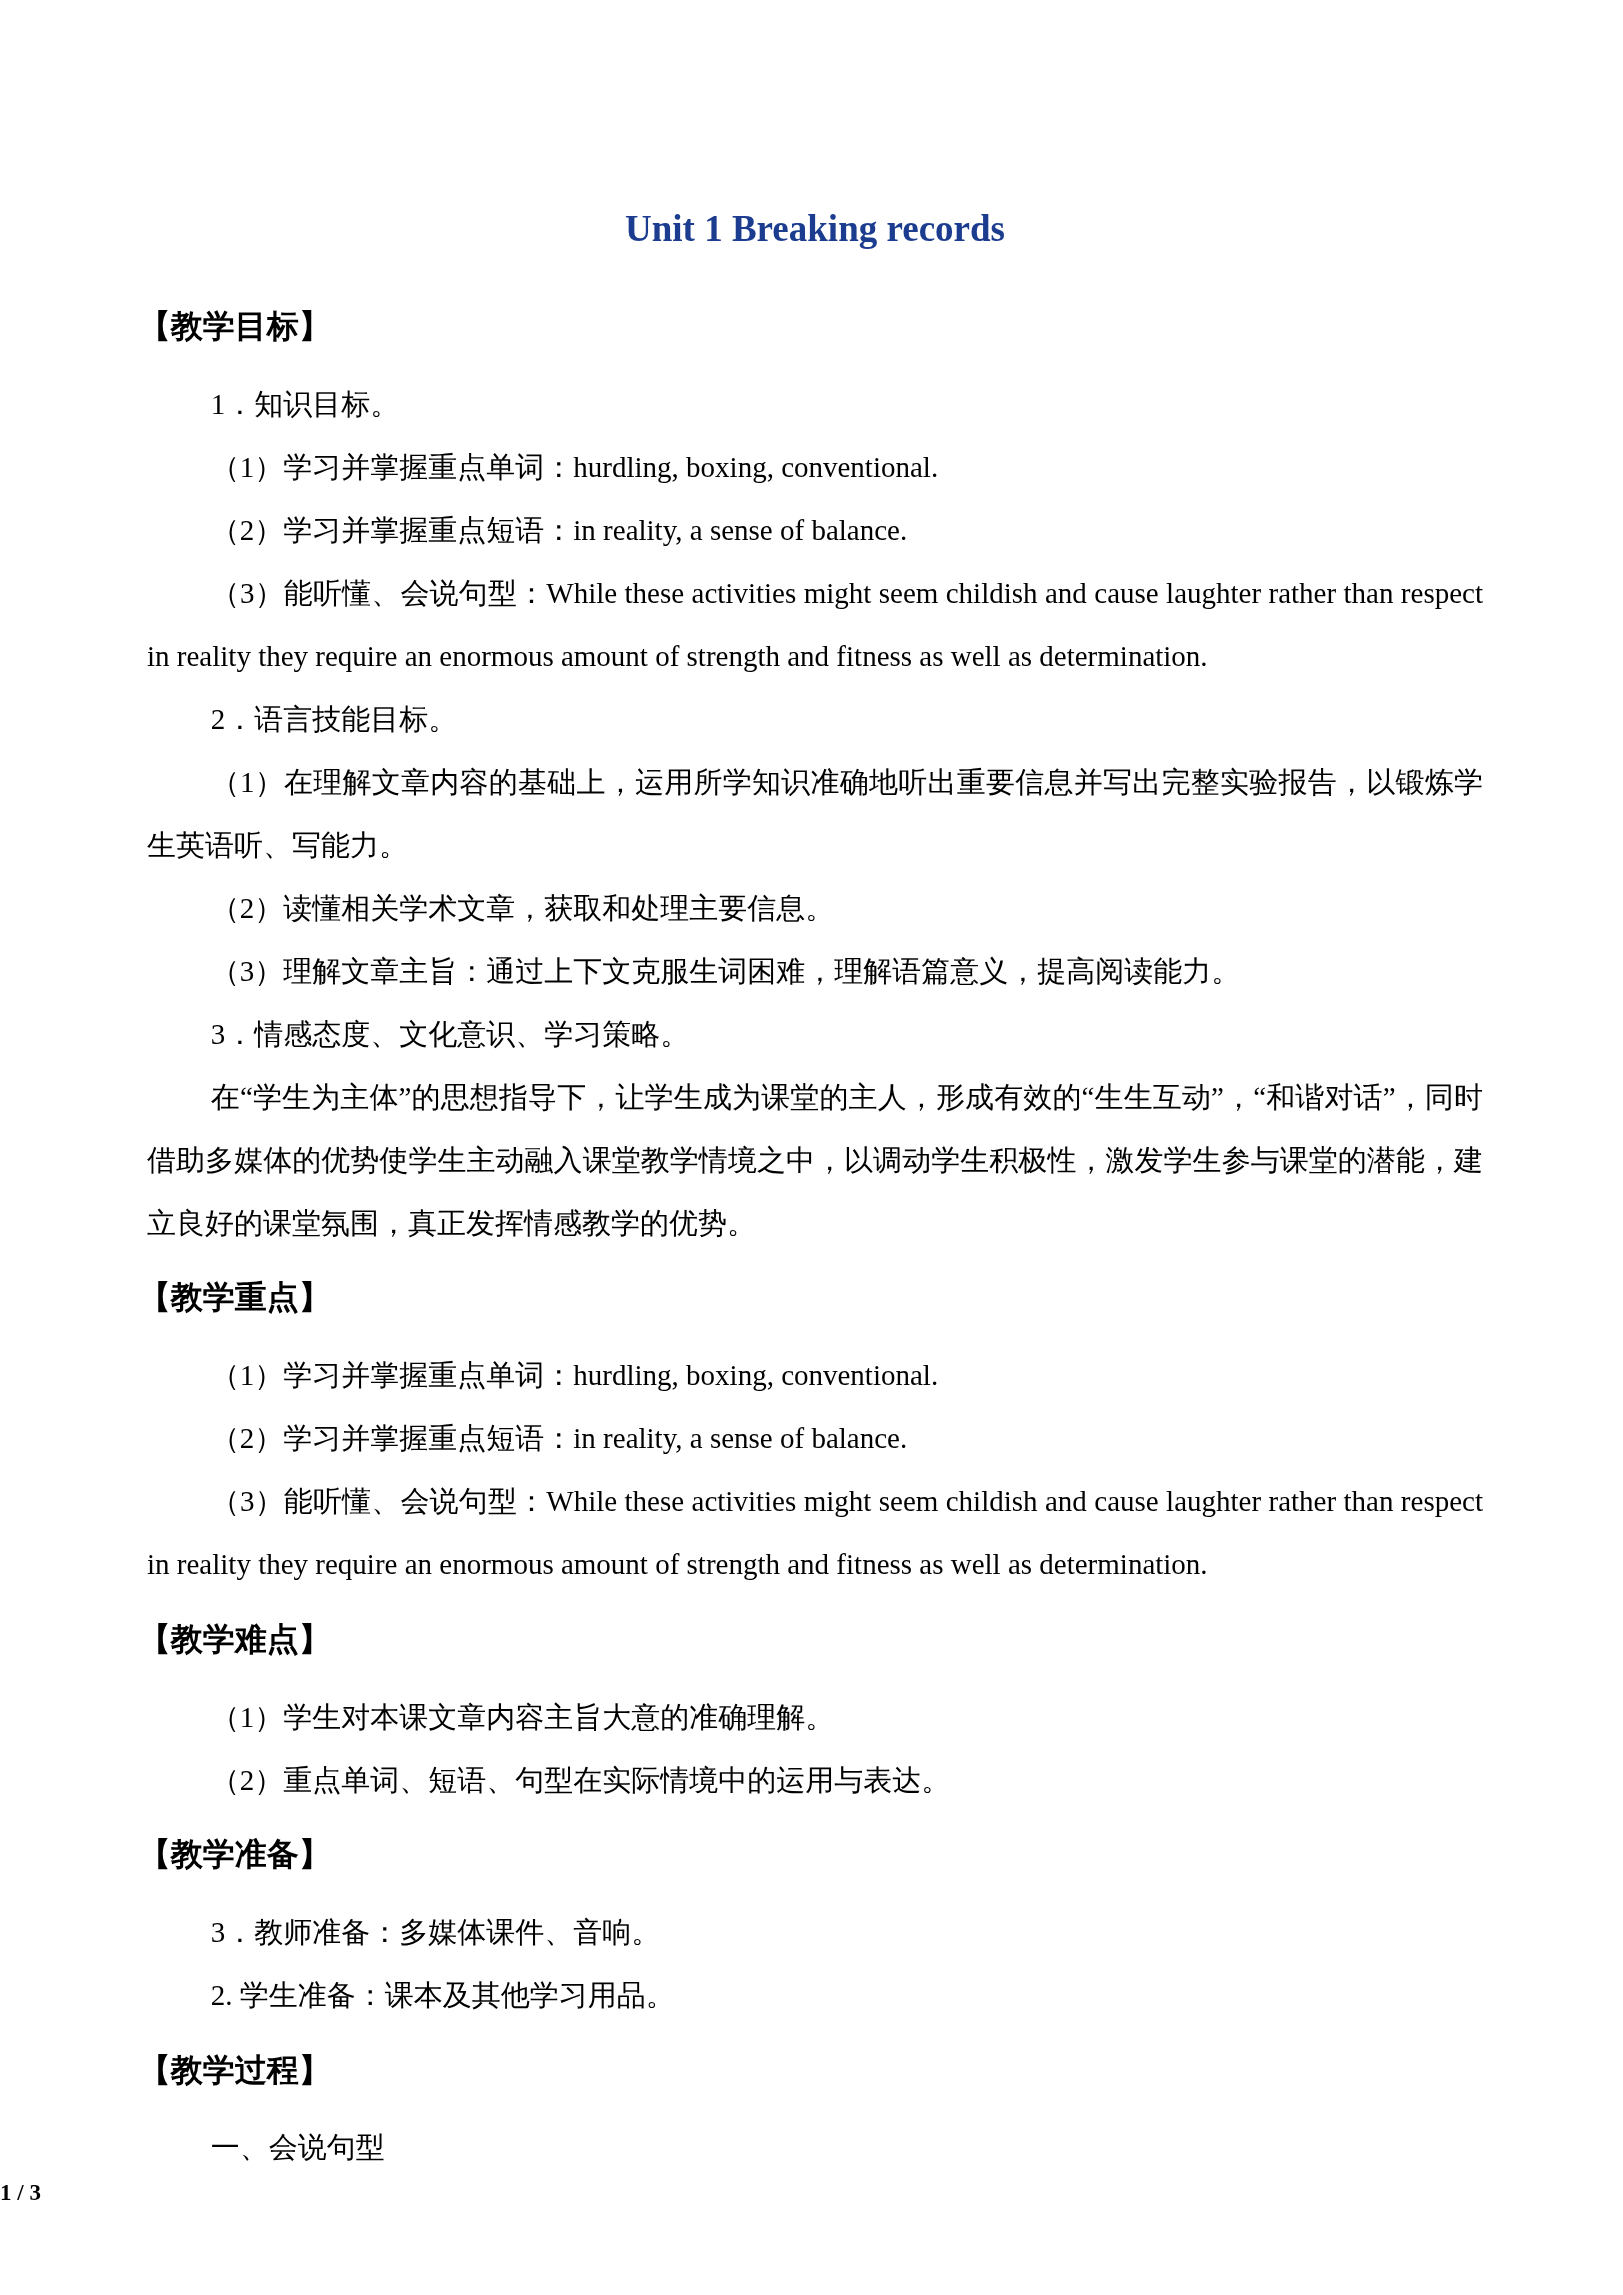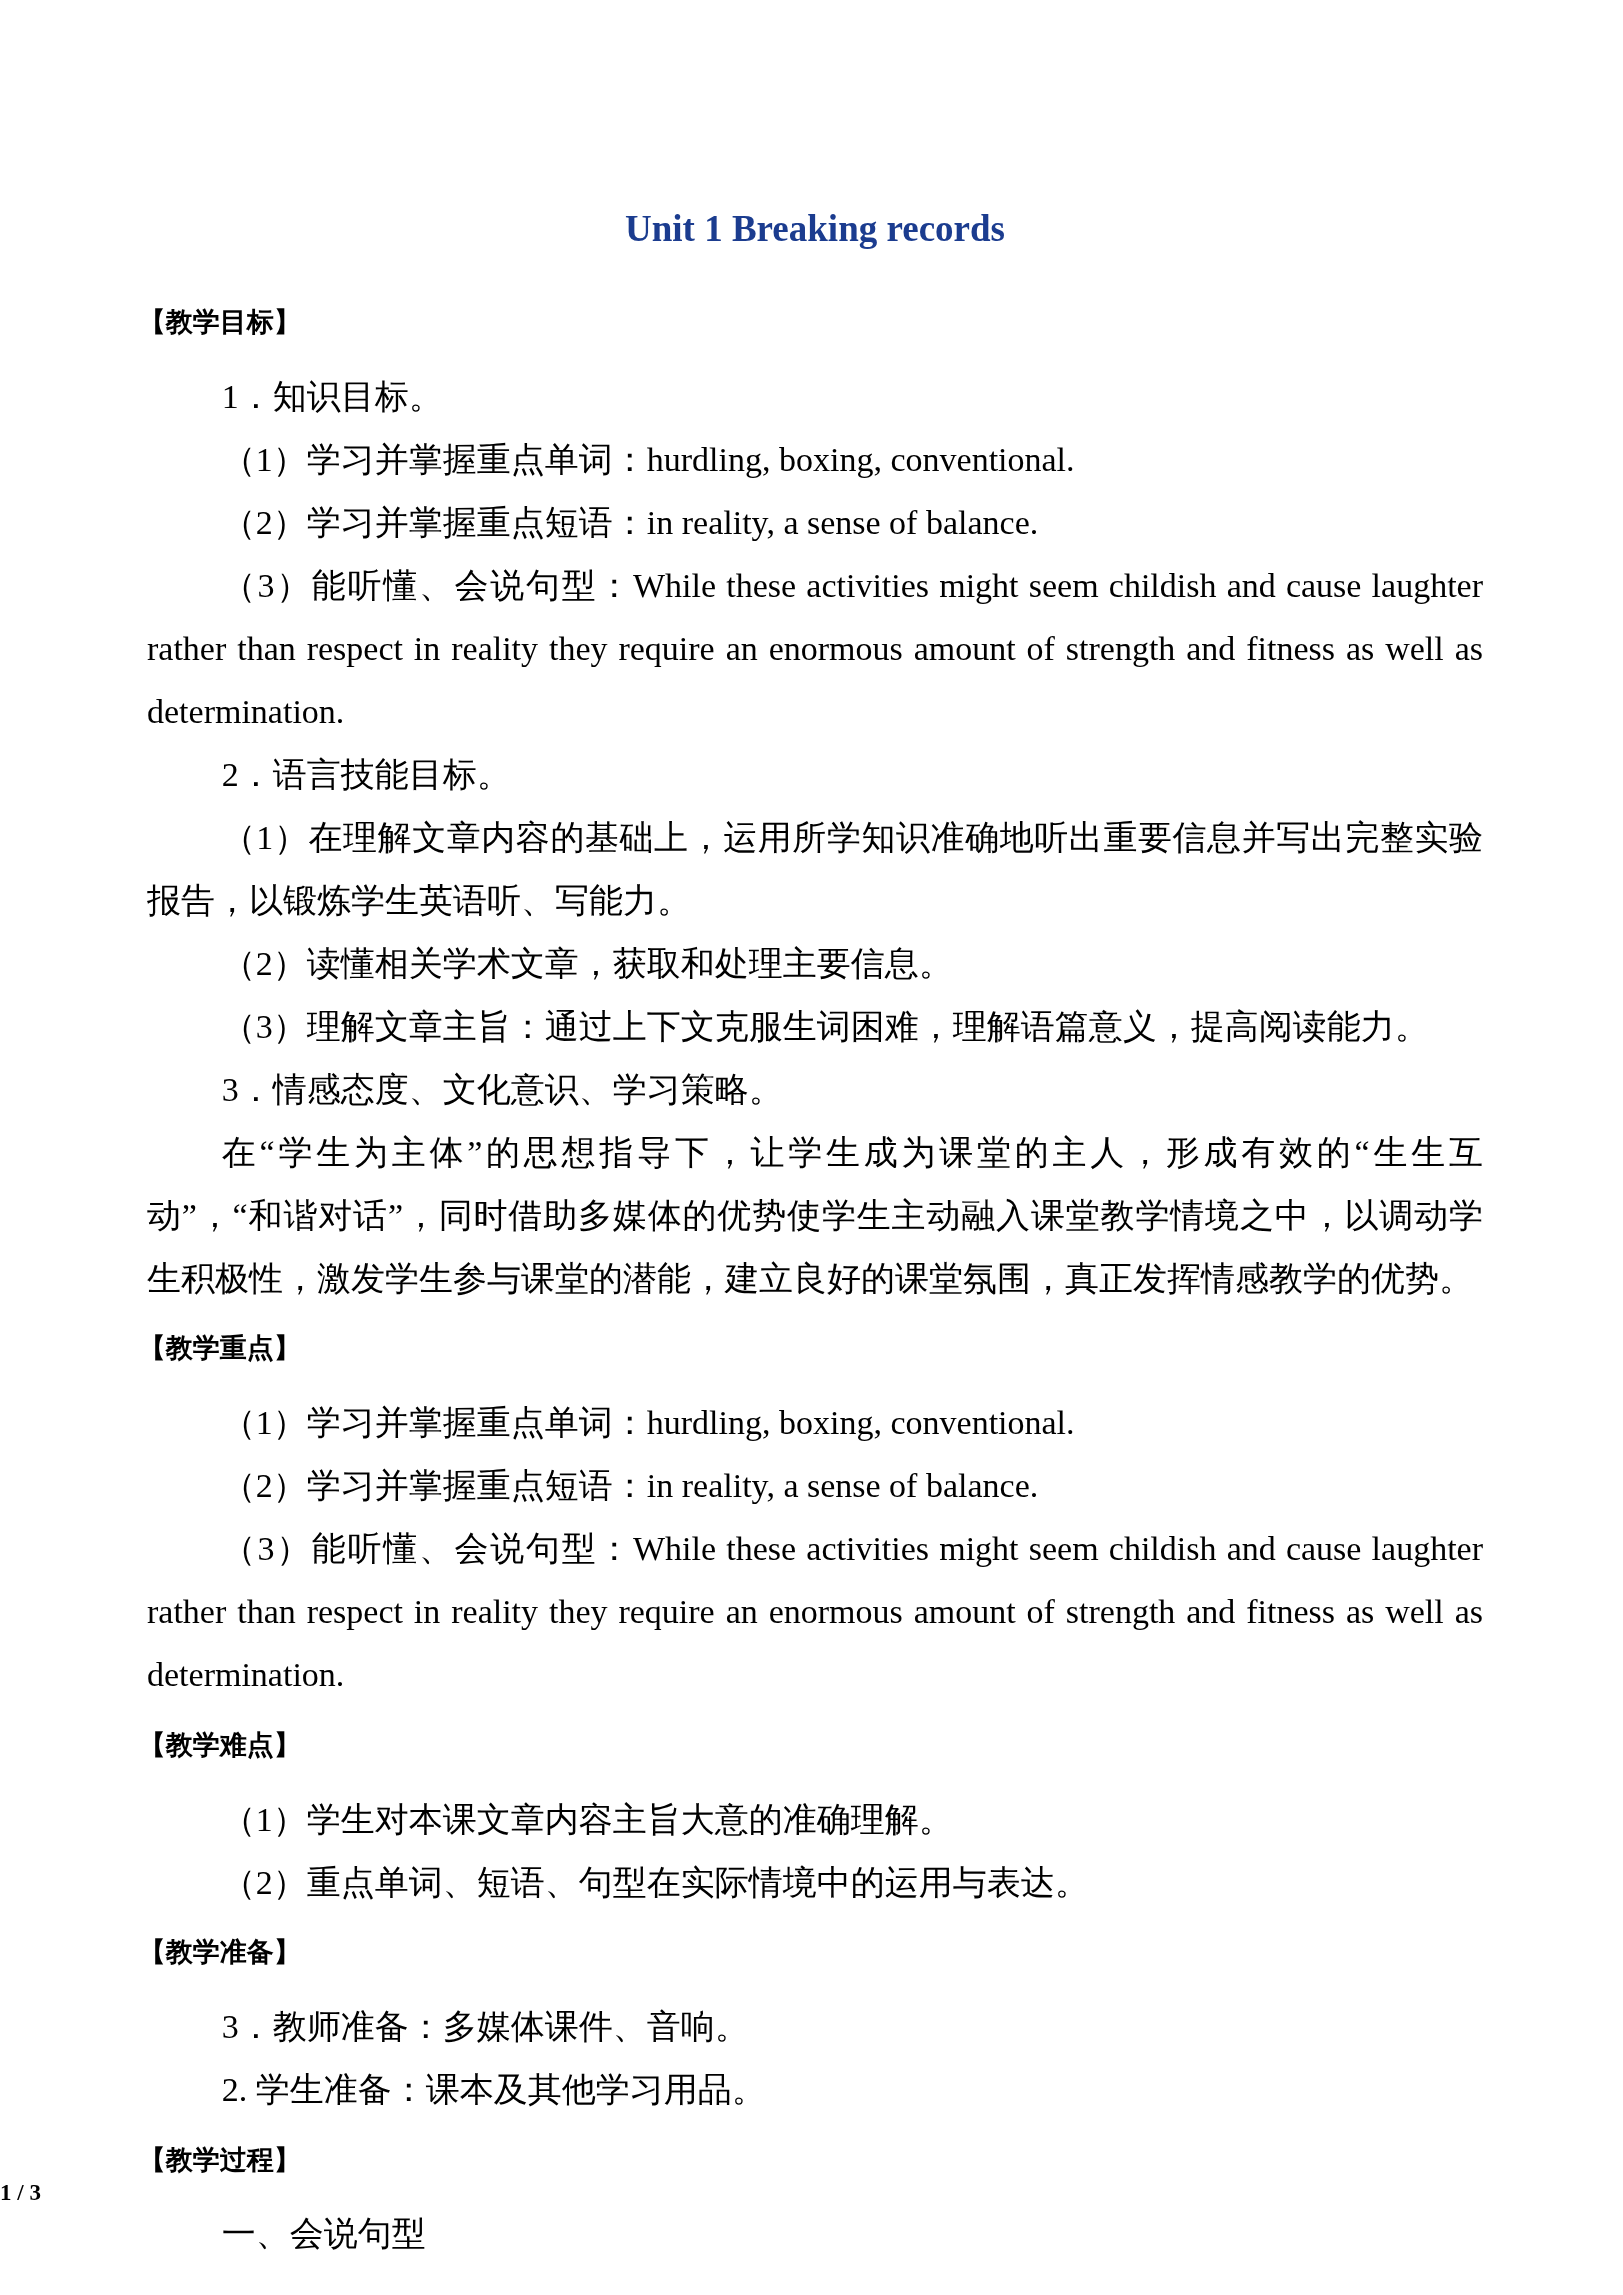--- a/index.html
+++ b/index.html
@@ -18,29 +18,29 @@
     color: #000000;
   }
   .doc-title {
     text-align: center;
     font-size: 37px;
     font-weight: bold;
     margin: 0 0 48px 0;
     line-height: 1.3;
   }
   .section-heading {
-    font-size: 27px;
+    font-size: 32px;
     font-weight: bold;
     font-family: "Liberation Sans", sans-serif;
     margin: 17.7px 0 20.5px -8.2px;
     line-height: 1.6;
     color: #000000;
   }
   .para {
-    font-size: 34px;
+    font-size: 29px;
     line-height: 63px;
     margin: 0;
     text-indent: 2.2em;
     text-align: justify;
     color: #000000;
   }
   .footer {
     position: absolute;
     bottom: 89px;
     left: 0;

